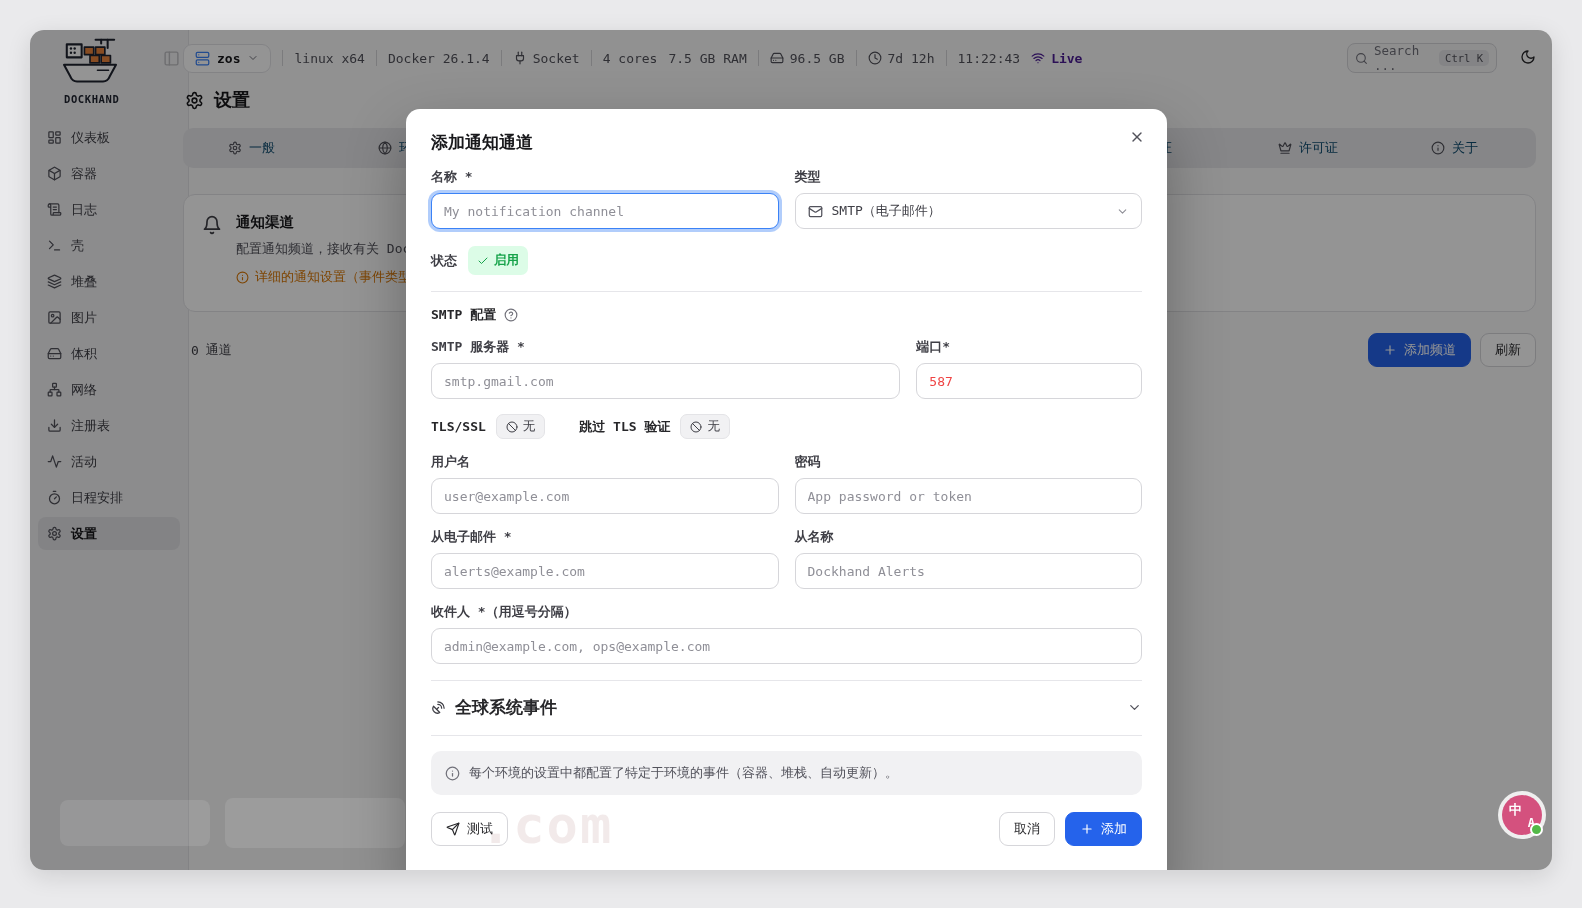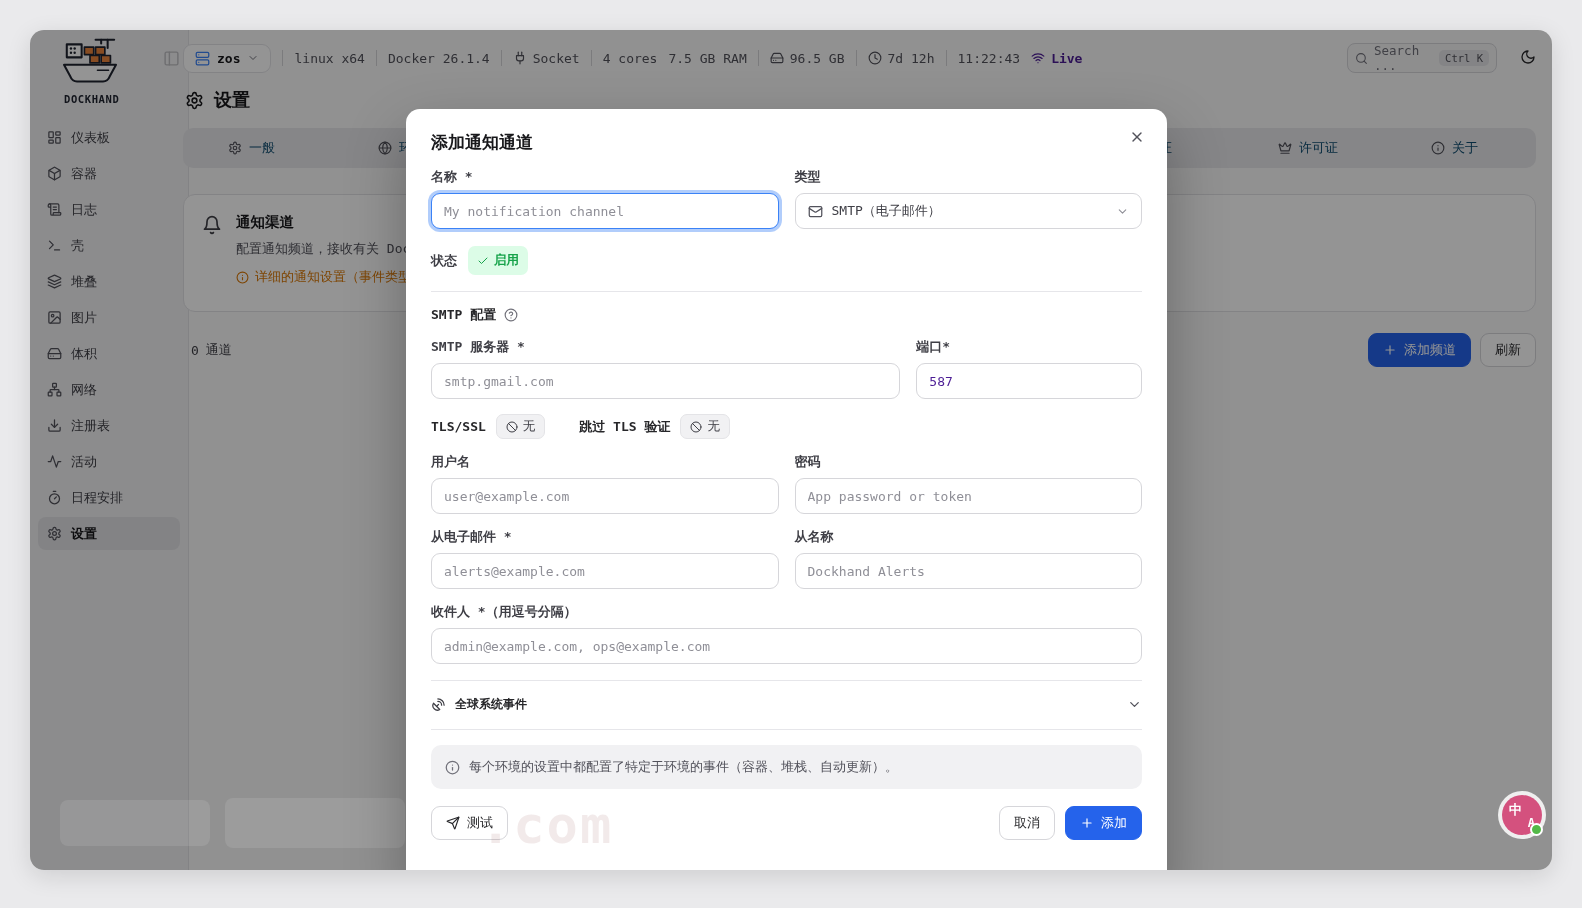--- a/index.html
+++ b/index.html
@@ -76,41 +76,41 @@
     color:rgba(150,85,85,.12); pointer-events:none; }
 
   .modal { position:absolute; left:376px; top:79px; width:761px; height:785px; background:#fff;
     border-radius:14px; z-index:50; box-shadow:0 25px 60px rgba(0,0,0,.30); padding:22px 25px; }
   .m-title { font-size:17px; font-weight:700; color:#18181b; }
   .m-close { position:absolute; right:22px; top:20px; color:#52525b; cursor:pointer; }
   .row2 { display:grid; grid-template-columns:1fr 1fr; column-gap:16px; margin-top:14px; }
   .rowhp { display:grid; grid-template-columns:2.08fr 1fr; column-gap:16px; margin-top:14px; }
   .lbl { font-size:13px; font-weight:600; color:#3f3f46; margin-bottom:7px; }
   .inp { width:100%; height:36px; border:1px solid #d6d6da; border-radius:9px; padding:0 12px;
-    font-family:inherit; font-size:13px; color:#4c1d95; background:#fff; outline:none; }
+    font-family:inherit; font-size:13px; color:#ef4444; background:#fff; outline:none; }
   .inp::placeholder { color:#8f8f97; }
   .inp.focused { border-color:#3b82f6; box-shadow:0 0 0 3px rgba(59,130,246,.40); }
   .select { height:36px; border:1px solid #d6d6da; border-radius:9px; padding:0 12px; display:flex;
     align-items:center; gap:9px; color:#3f3f46; cursor:pointer; background:#fff; }
   .select svg.mailic { width:15px; height:15px; color:#52525b; }
   .select .chev { margin-left:auto; color:#8f8f97; }
   .status-row { display:flex; align-items:center; gap:11px; margin-top:17px; }
   .badge-green { display:inline-flex; align-items:center; gap:5px; background:#dcfce7; color:#16a34a;
     border-radius:7px; padding:6px 9px; font-size:12.5px; font-weight:600; }
   .badge-green svg { width:12px; height:12px; }
   .divider { border-top:1px solid #e6e6ea; margin:16px 0 0; }
   .sec-head { display:flex; align-items:center; gap:8px; margin-top:14px; font-weight:700; color:#27272a; font-size:13px; }
   .sec-head svg { width:14px; height:14px; color:#71717a; }
   .tls-row { display:flex; align-items:center; gap:10px; margin-top:15px; }
   .tls-row .lblin { font-weight:700; color:#27272a; }
   .tls-row .gap { width:14px; }
   .chip { display:inline-flex; align-items:center; gap:5px; background:#f1f1f3; border:1px solid #e4e4e7;
     border-radius:7px; padding:3px 9px; font-size:12.5px; color:#3f3f46; }
   .chip svg { width:12px; height:12px; }
-  .collapse-row { display:flex; align-items:center; gap:9px; margin-top:15px; font-weight:700; font-size:12px; color:#27272a; cursor:pointer; }
+  .collapse-row { display:flex; align-items:center; gap:9px; margin-top:15px; font-weight:700; font-size:17px; color:#27272a; cursor:pointer; }
   .collapse-row svg.sat { width:15px; height:15px; color:#3f3f46; }
   .collapse-row .chev { margin-left:auto; color:#52525b; }
   .note { margin-top:15px; background:#f1f1f3; border-radius:10px; padding:13px 14px; display:flex; gap:9px;
     align-items:center; color:#52525b; font-size:13px; }
   .note svg { width:15px; height:15px; color:#71717a; }
   .m-footer { display:flex; align-items:center; margin-top:17px; }
   .m-footer .right { margin-left:auto; display:flex; gap:10px; }
 
   
   .xlate { position:absolute; left:1498px; top:791px; width:48px; height:48px; border-radius:50%;

